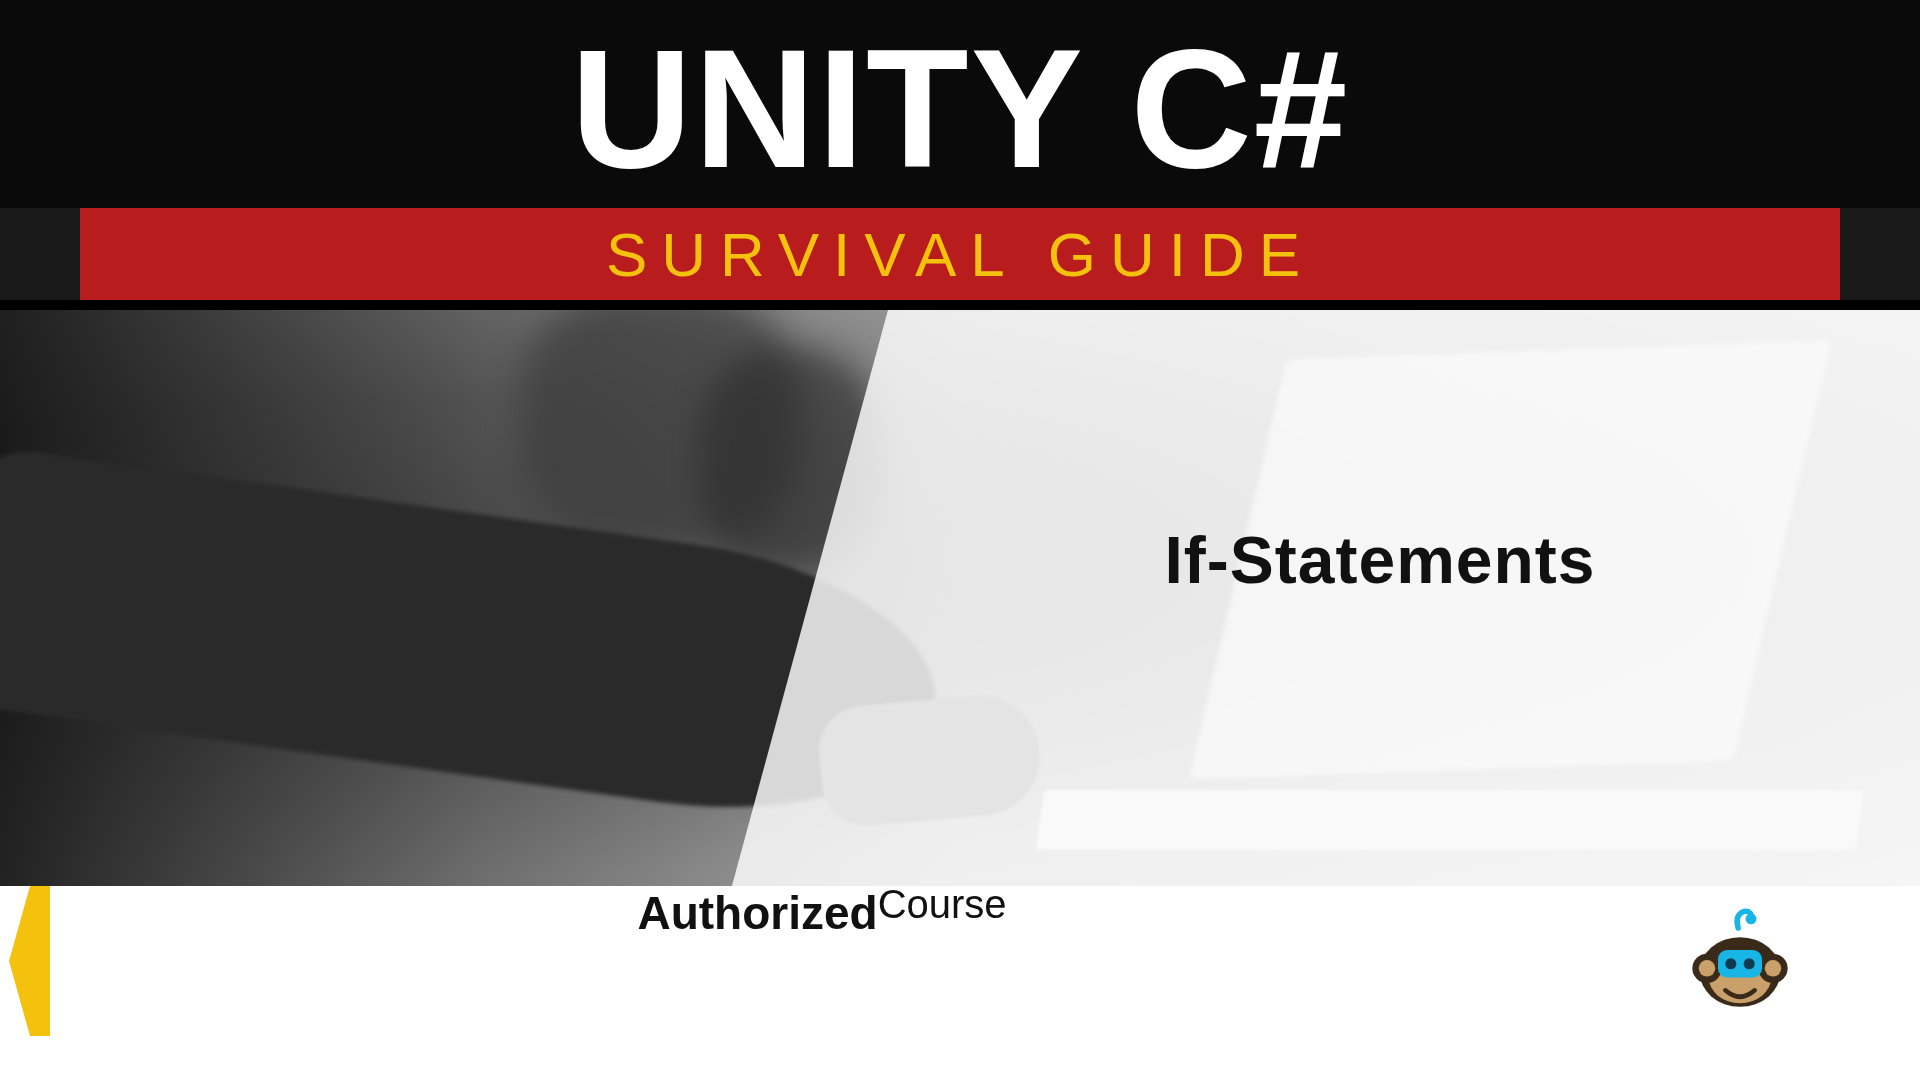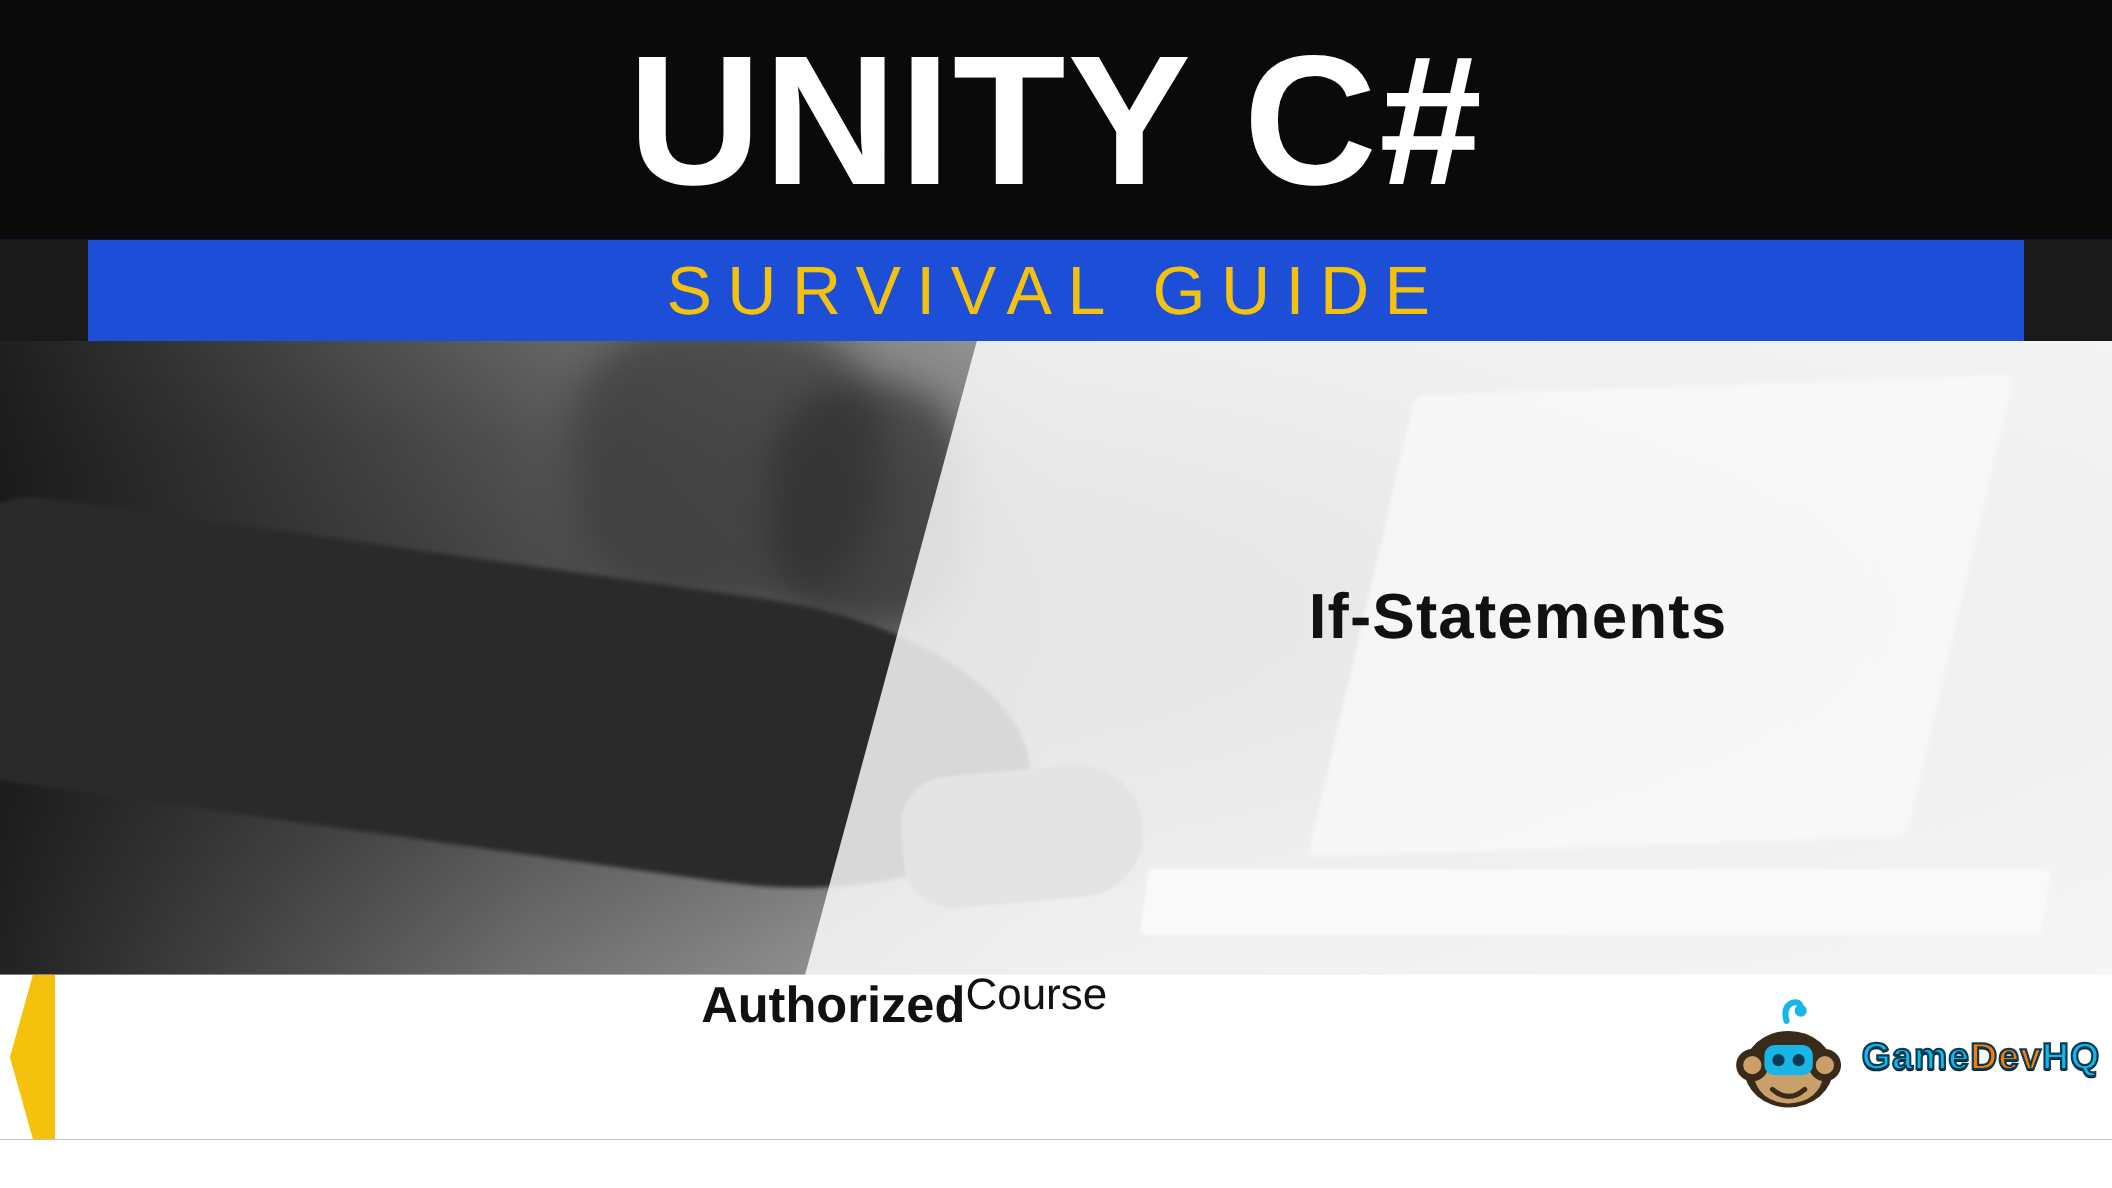--- a/index.html
+++ b/index.html
@@ -4,21 +4,21 @@
 <style>
   * { margin: 0; padding: 0; box-sizing: border-box; }
   html, body { width: 1920px; height: 1080px; overflow: hidden; font-family: Arial, Helvetica, sans-serif; }
   .slide { width: 1920px; height: 1036px; position: relative; background: #000; }
 
   
   .top-band { position: absolute; top: 0; left: 0; width: 100%; height: 218px; background: #0a0a0a; display: flex; align-items: center; justify-content: center; }
   .title { color: #fff; font-weight: 900; letter-spacing: 2px; font-size: 168px; line-height: 1; }
 
   
-  .sub-band { position: absolute; top: 218px; left: 0; width: 100%; height: 92px; background: #1d4ed8; display: flex; align-items: center; justify-content: center; }
+  .sub-band { position: absolute; top: 208px; left: 0; width: 100%; height: 92px; background: #b91c1c; display: flex; align-items: center; justify-content: center; }
   .sub-band::before, .sub-band::after { content:""; position:absolute; top:0; height:100%; width:80px; background:#1a1a1a; }
   .sub-band::before { left:0; }
   .sub-band::after { right:0; }
   .subtitle { color: #f4c20d; font-weight: 400; letter-spacing: 14px; font-size: 62px; }
 
   
   .photo { position: absolute; top: 310px; left: 0; width: 100%; height: 620px; background: #888; overflow: hidden; }
   .photo-grad { position: absolute; inset: 0; background:
     linear-gradient(90deg, rgba(20,20,20,0.9) 0%, rgba(80,80,80,0.6) 25%, rgba(180,180,180,0.4) 50%, rgba(230,230,230,0.2) 75%, rgba(250,250,250,0.1) 100%),
     radial-gradient(ellipse at 20% 40%, #333 0%, #555 30%, #999 60%, #ccc 100%);
@@ -27,21 +27,21 @@
   
   .arm { position:absolute; left:-60px; top:200px; width:1000px; height:260px; background:#2a2a2a; border-radius:120px 400px 400px 120px / 120px 200px 200px 120px; transform:rotate(8deg); filter:blur(2px); }
   .hand { position:absolute; left:820px; top:390px; width:220px; height:120px; background:#6a6a6a; border-radius:60px 80px 80px 60px; transform:rotate(-5deg); filter:blur(1px); }
   .laptop-base { position:absolute; right:60px; bottom:80px; width:820px; height:60px; background:#dcdcdc; transform:skewX(-8deg); border-radius:4px; filter:blur(1px); }
   .laptop-screen { position:absolute; right:140px; top:40px; width:540px; height:420px; background:#e8e8e8; transform:skewX(-15deg) rotate(-2deg); border-radius:8px; filter:blur(2px); opacity:0.7; }
   .bg-blur1 { position:absolute; left:520px; top:-20px; width:280px; height:260px; background:#3a3a3a; border-radius:40%; filter:blur(18px); opacity:0.7; }
   .bg-blur2 { position:absolute; left:700px; top:40px; width:180px; height:220px; background:#2a2a2a; border-radius:40%; filter:blur(16px); opacity:0.6; }
 
   
   .overlay { position: absolute; top: 310px; right: 0; width: 1200px; height: 620px; background: rgba(255,255,255,0.82); clip-path: polygon(14% 0, 100% 0, 100% 100%, 0 100%); display:flex; align-items:center; justify-content:center; }
-  .topic { color: #111; font-weight: 800; font-size: 58px; letter-spacing: 1px; margin-left: 120px; margin-top: -120px; }
+  .topic { color: #111; font-weight: 800; font-size: 66px; letter-spacing: 1px; margin-left: 120px; margin-top: -120px; }
 
   
   .footer { position: absolute; bottom: 0; left: 0; width: 100%; height: 150px; background: #fff; display: flex; align-items: stretch; }
   .footer-left { width: 340px; background: #0a0a0a; display:flex; align-items:center; justify-content:center; gap:16px; color:#fff; }
   .unity-logo { display:flex; align-items:center; gap:14px; }
   .unity-cube { width:46px; height:46px; display:block; }
   .unity-text { font-weight:700; font-size:40px; letter-spacing:1px; }
 
   .footer-accent { width: 50px; position:relative; }
   .footer-accent::before { content:""; position:absolute; inset:0; background:#f4c20d; clip-path: polygon(0 0, 100% 0, 100% 100%, 60% 100%, 18% 50%, 60% 0); }
@@ -102,21 +102,16 @@
         <circle cx="96" cy="68" r="16" fill="#3a2a1a"></circle>
         <circle cx="24" cy="68" r="9" fill="#caa06a"></circle>
         <circle cx="96" cy="68" r="9" fill="#caa06a"></circle>
         <rect x="36" y="48" width="48" height="30" rx="10" fill="#18b6e6"></rect>
         <circle cx="50" cy="63" r="6" fill="#0b3a52"></circle>
         <circle cx="70" cy="63" r="6" fill="#0b3a52"></circle>
         <path d="M44 92 q16 14 32 0" stroke="#3a2a1a" stroke-width="5" fill="none" stroke-linecap="round"></path>
         <path d="M58 24 q-4 -14 6 -18 q10 -2 8 10" stroke="#18b6e6" stroke-width="6" fill="none" stroke-linecap="round"></path>
         <circle cx="72" cy="14" r="6" fill="#18b6e6"></circle>
       </svg>
-      <div class="gdhq-wrap">
-        <span class="gdhq gdhq-stroke">
-          <span class="g1">Game</span><span class="g2">Dev</span><span class="g3">HQ</span>
-        </span>
-      </div>
     </div>
   </div>
 
 </div>
 
 </body></html>

